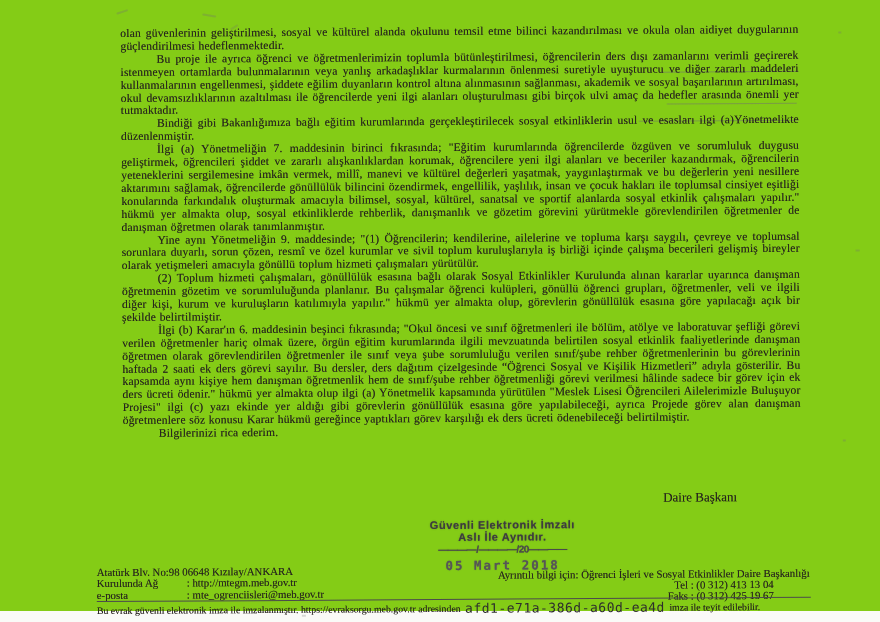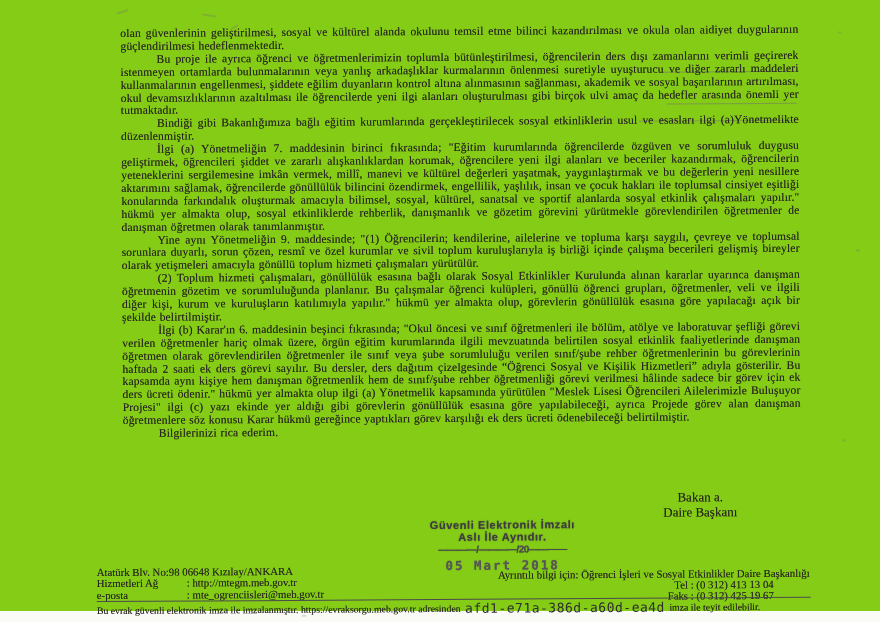--- a/index.html
+++ b/index.html
@@ -112,37 +112,36 @@
       <p>Bu proje ile ayrıca öğrenci ve öğretmenlerimizin toplumla bütünleştirilmesi, öğrencilerin ders dışı zamanlarını verimli geçirerek istenmeyen ortamlarda bulunmalarının veya yanlış arkadaşlıklar kurmalarının önlenmesi suretiyle uyuşturucu ve diğer zararlı maddeleri kullanmalarının engellenmesi, şiddete eğilim duyanların kontrol altına alınmasının sağlanması, akademik ve sosyal başarılarının artırılması, okul devamsızlıklarının azaltılması ile öğrencilerde yeni ilgi alanları oluşturulması gibi birçok ulvi amaç da hedefler arasında önemli yer tutmaktadır.</p>
       <p>Bindiği gibi Bakanlığımıza bağlı eğitim kurumlarında gerçekleştirilecek sosyal etkinliklerin usul ve esasları ilgi (a)Yönetmelikte düzenlenmiştir.</p>
       <p>İlgi (a) Yönetmeliğin 7. maddesinin birinci fıkrasında; "Eğitim kurumlarında öğrencilerde özgüven ve sorumluluk duygusu geliştirmek, öğrencileri şiddet ve zararlı alışkanlıklardan korumak, öğrencilere yeni ilgi alanları ve beceriler kazandırmak, öğrencilerin yeteneklerini sergilemesine imkân vermek, millî, manevi ve kültürel değerleri yaşatmak, yaygınlaştırmak ve bu değerlerin yeni nesillere aktarımını sağlamak, öğrencilerde gönüllülük bilincini özendirmek, engellilik, yaşlılık, insan ve çocuk hakları ile toplumsal cinsiyet eşitliği konularında farkındalık oluşturmak amacıyla bilimsel, sosyal, kültürel, sanatsal ve sportif alanlarda sosyal etkinlik çalışmaları yapılır." hükmü yer almakta olup, sosyal etkinliklerde rehberlik, danışmanlık ve gözetim görevini yürütmekle görevlendirilen öğretmenler de danışman öğretmen olarak tanımlanmıştır.</p>
       <p>Yine aynı Yönetmeliğin 9. maddesinde; "(1) Öğrencilerin; kendilerine, ailelerine ve topluma karşı saygılı, çevreye ve toplumsal sorunlara duyarlı, sorun çözen, resmî ve özel kurumlar ve sivil toplum kuruluşlarıyla iş birliği içinde çalışma becerileri gelişmiş bireyler olarak yetişmeleri amacıyla gönüllü toplum hizmeti çalışmaları yürütülür.</p>
       <p>(2) Toplum hizmeti çalışmaları, gönüllülük esasına bağlı olarak Sosyal Etkinlikler Kurulunda alınan kararlar uyarınca danışman öğretmenin gözetim ve sorumluluğunda planlanır. Bu çalışmalar öğrenci kulüpleri, gönüllü öğrenci grupları, öğretmenler, veli ve ilgili diğer kişi, kurum ve kuruluşların katılımıyla yapılır." hükmü yer almakta olup, görevlerin gönüllülük esasına göre yapılacağı açık bir şekilde belirtilmiştir.</p>
       <p>İlgi (b) Karar'ın 6. maddesinin beşinci fıkrasında; "Okul öncesi ve sınıf öğretmenleri ile bölüm, atölye ve laboratuvar şefliği görevi verilen öğretmenler hariç olmak üzere, örgün eğitim kurumlarında ilgili mevzuatında belirtilen sosyal etkinlik faaliyetlerinde danışman öğretmen olarak görevlendirilen öğretmenler ile sınıf veya şube sorumluluğu verilen sınıf/şube rehber öğretmenlerinin bu görevlerinin haftada 2 saati ek ders görevi sayılır. Bu dersler, ders dağıtım çizelgesinde “Öğrenci Sosyal ve Kişilik Hizmetleri” adıyla gösterilir. Bu kapsamda aynı kişiye hem danışman öğretmenlik hem de sınıf/şube rehber öğretmenliği görevi verilmesi hâlinde sadece bir görev için ek ders ücreti ödenir." hükmü yer almakta olup ilgi (a) Yönetmelik kapsamında yürütülen "Meslek Lisesi Öğrencileri Ailelerimizle Buluşuyor Projesi" ilgi (c) yazı ekinde yer aldığı gibi görevlerin gönüllülük esasına göre yapılabileceği, ayrıca Projede görev alan danışman öğretmenlere söz konusu Karar hükmü gereğince yaptıkları görev karşılığı ek ders ücreti ödenebileceği belirtilmiştir.</p>
       <p>Bilgilerinizi rica ederim.</p>
     </div>
 
     <div class="sig">
-      <div>Bakan a.</div>
       <div>Daire Başkanı</div>
     </div>
 
     <div class="stamp">
       <div class="stamp-l1">Güvenli Elektronik İmzalı</div>
       <div class="stamp-l2">Aslı İle Aynıdır.</div>
       <div class="stamp-dateline">————/————/20————</div>
       <div class="stamp-date">05 Mart 2018</div>
     </div>
 
     <div class="footer-left">
       <div class="row">
         <span>Atatürk Blv. No:98  06648 Kızılay/ANKARA</span>
       </div>
       <div class="row">
-        <span class="lbl">Hizmetleri Ağ</span>
+        <span class="lbl">Kurulunda Ağ</span>
         <span>: http://mtegm.meb.gov.tr</span>
       </div>
       <div class="row">
         <span class="lbl">e-posta</span>
         <span>: mte_ogrenciisleri@meb.gov.tr</span>
       </div>
     </div>
 
     <div class="footer-right">
       <div>Ayrıntılı bilgi için: Öğrenci İşleri ve Sosyal Etkinlikler Daire Başkanlığı</div>

